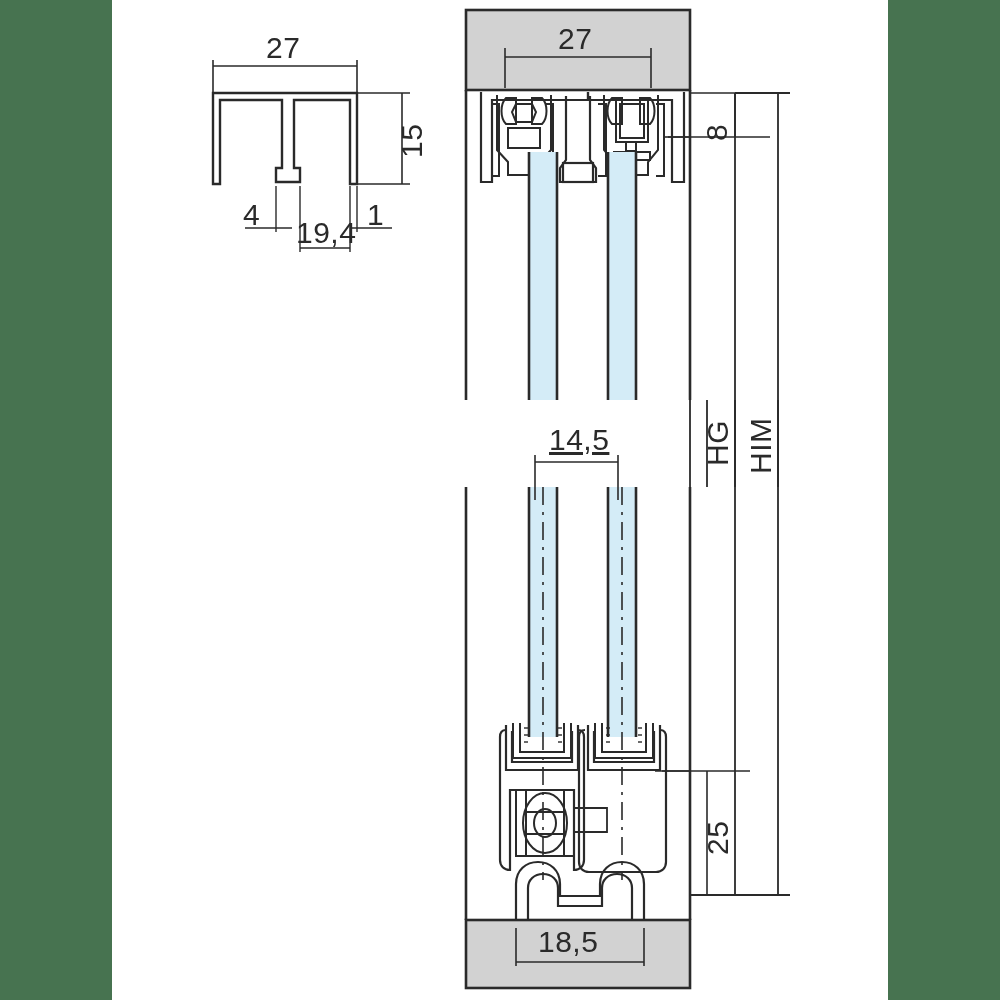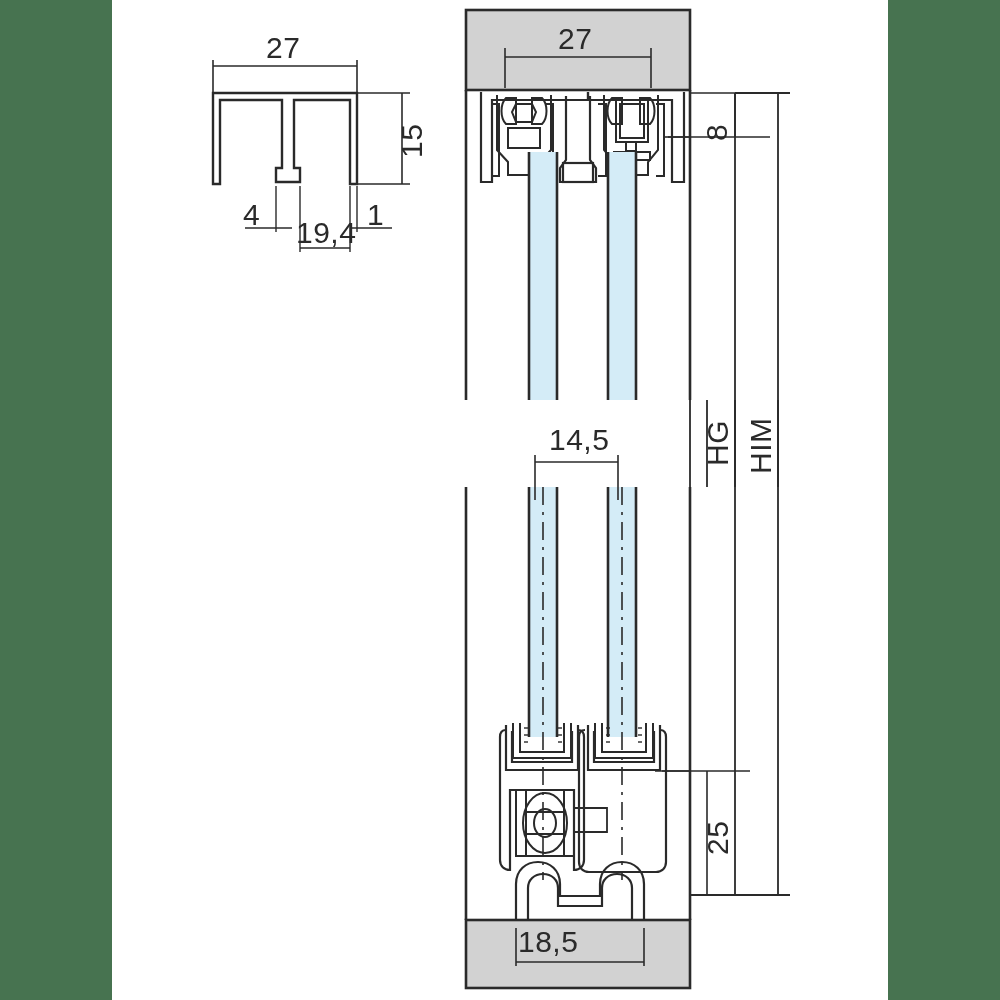--- a/index.html
+++ b/index.html
@@ -293,23 +293,23 @@
   <div class="lbl" style="left:243px;top:200px;">4</div>
 
   <div class="lbl" style="left:296px;top:218px;">19,4</div>
 
   <div class="lbl" style="left:367px;top:200px;">1</div>
 
   <div class="lbl" style="left:558px;top:24px;">27</div>
 
   <div class="lbl rot" style="left:702px;top:141px;">8</div>
 
-  <div class="lbl" style="left:549px;top:425px;">14,5</div>
+  <div class="lbl" style="left:549px;top:425px;text-decoration:underline;">14,5</div>
 
   <div class="lbl rot" style="left:703px;top:466px;">HG</div>
 
   <div class="lbl rot" style="left:746px;top:474px;">HIM</div>
 
   <div class="lbl rot" style="left:703px;top:855px;">25</div>
 
-  <div class="lbl" style="left:518px;top:927px;">18,5</div>
+  <div class="lbl" style="left:538px;top:927px;">18,5</div>
 
 </div>
 
 </body></html>

